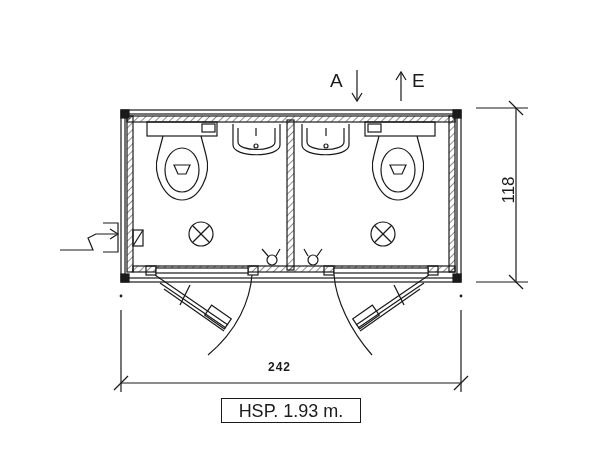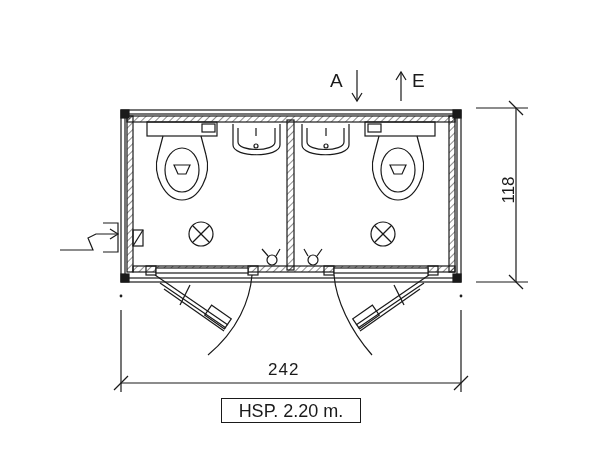--- a/index.html
+++ b/index.html
@@ -1,21 +1,21 @@
 <!DOCTYPE html>
 <html><head>
   <meta charset="utf-8">
   <style>
     html, body { margin:0; padding:0; background:#ffffff; }
     body { width:613px; height:473px; position:relative; overflow:hidden; font-family:"Liberation Sans", sans-serif; }
     svg { position:absolute; left:0; top:0; }
     .lbl { position:absolute; color:#1a1a1a; font-family:"Liberation Sans", sans-serif; }
     #lblA { left:330px; top:70px; font-size:19px; }
     #lblE { left:412px; top:70px; font-size:19px; }
-    #dimW { left:268px; top:360px; font-size:17px; letter-spacing:1px; }
+    #dimW { left:268px; top:360px; font-size:12px; letter-spacing:1px;font-weight:bold; }
     #dimH { left:495px; top:180px; font-size:17px; transform:rotate(-90deg); transform-origin:center; }
     #hsp { left:221px; top:398px; width:140px; height:25px; border:1px solid #1a1a1a; font-size:18px; line-height:25px; text-align:center; box-sizing:border-box; }
   </style>
 </head>
 <body>
 
 <svg width="613" height="473" viewBox="0 0 613 473">
   <defs>
     <pattern id="hatch" width="5" height="5" patternUnits="userSpaceOnUse" patternTransform="rotate(45)">
       <line x1="0" y1="0" x2="0" y2="5" stroke="#1a1a1a" stroke-width="1"></line>
@@ -145,13 +145,13 @@
       <line x1="509" y1="101" x2="523" y2="115"></line>
       <line x1="509" y1="275" x2="523" y2="289"></line>
     </g>
   </g>
 </svg>
 
 <div class="lbl" id="lblA">A</div>
 <div class="lbl" id="lblE">E</div>
 <div class="lbl" id="dimW">242</div>
 <div class="lbl" id="dimH">118</div>
-<div class="lbl" id="hsp">HSP. 2.20 m.</div>
+<div class="lbl" id="hsp">HSP. 1.93 m.</div>
 
 </body></html>

